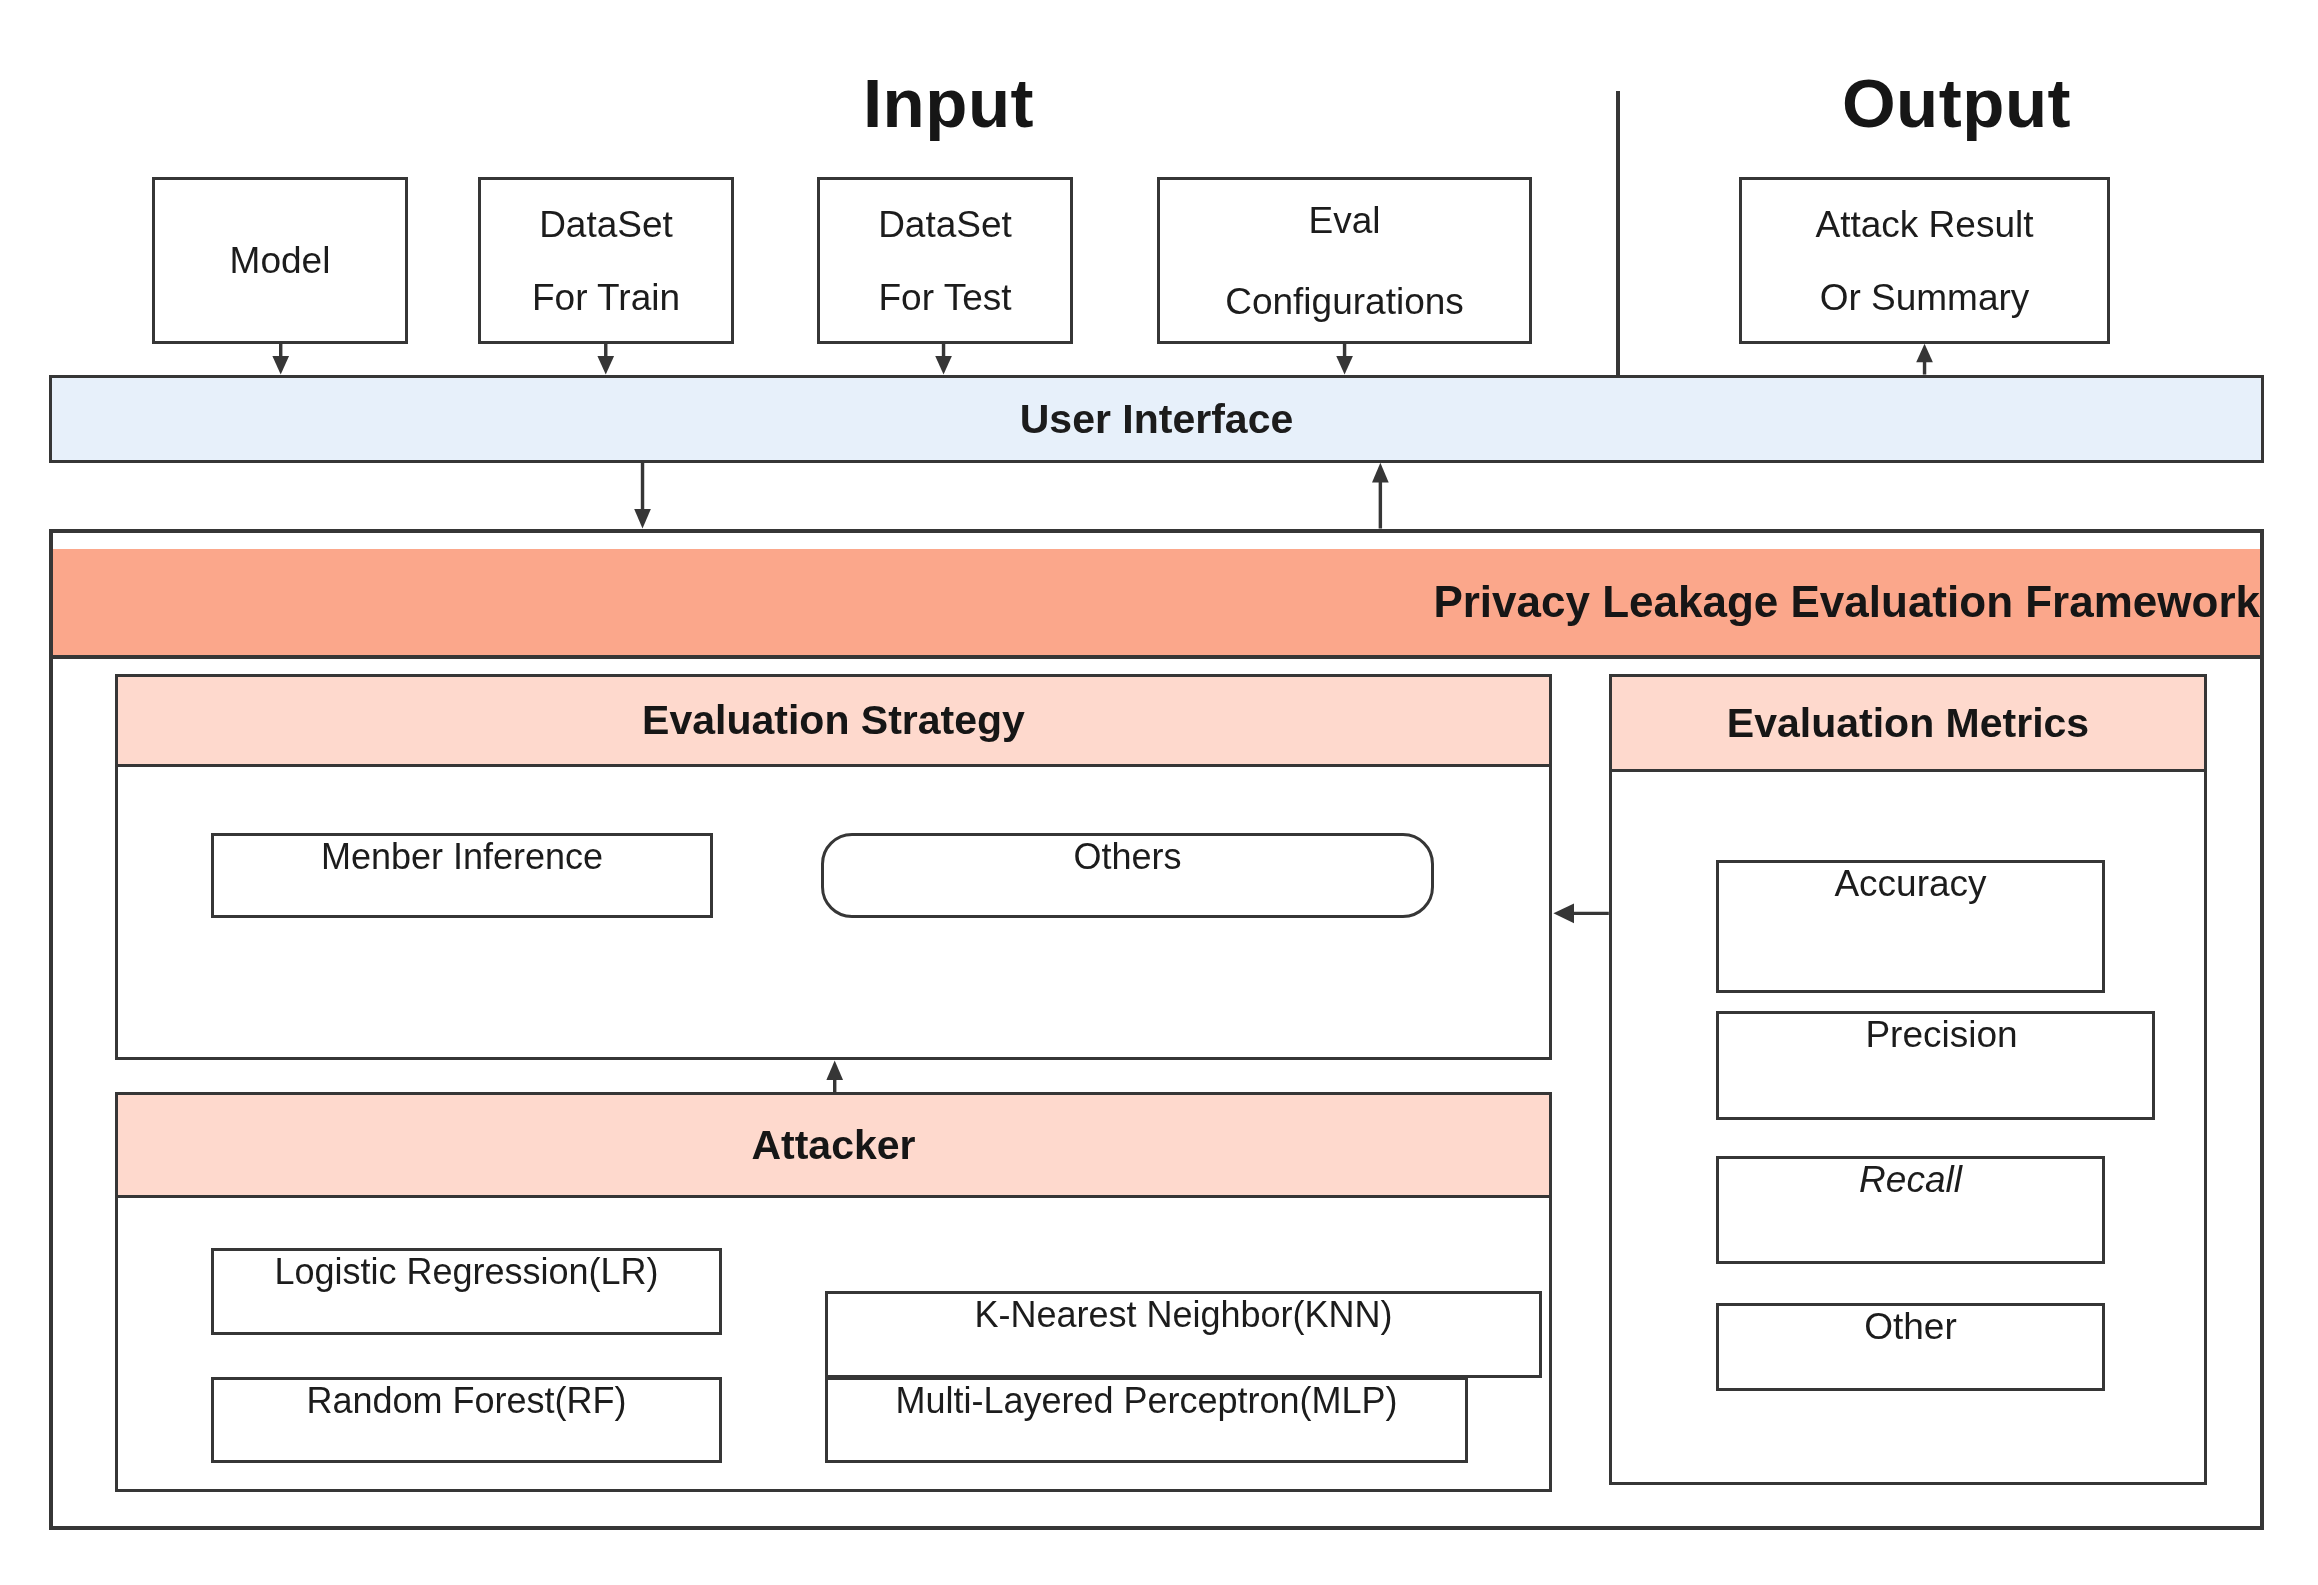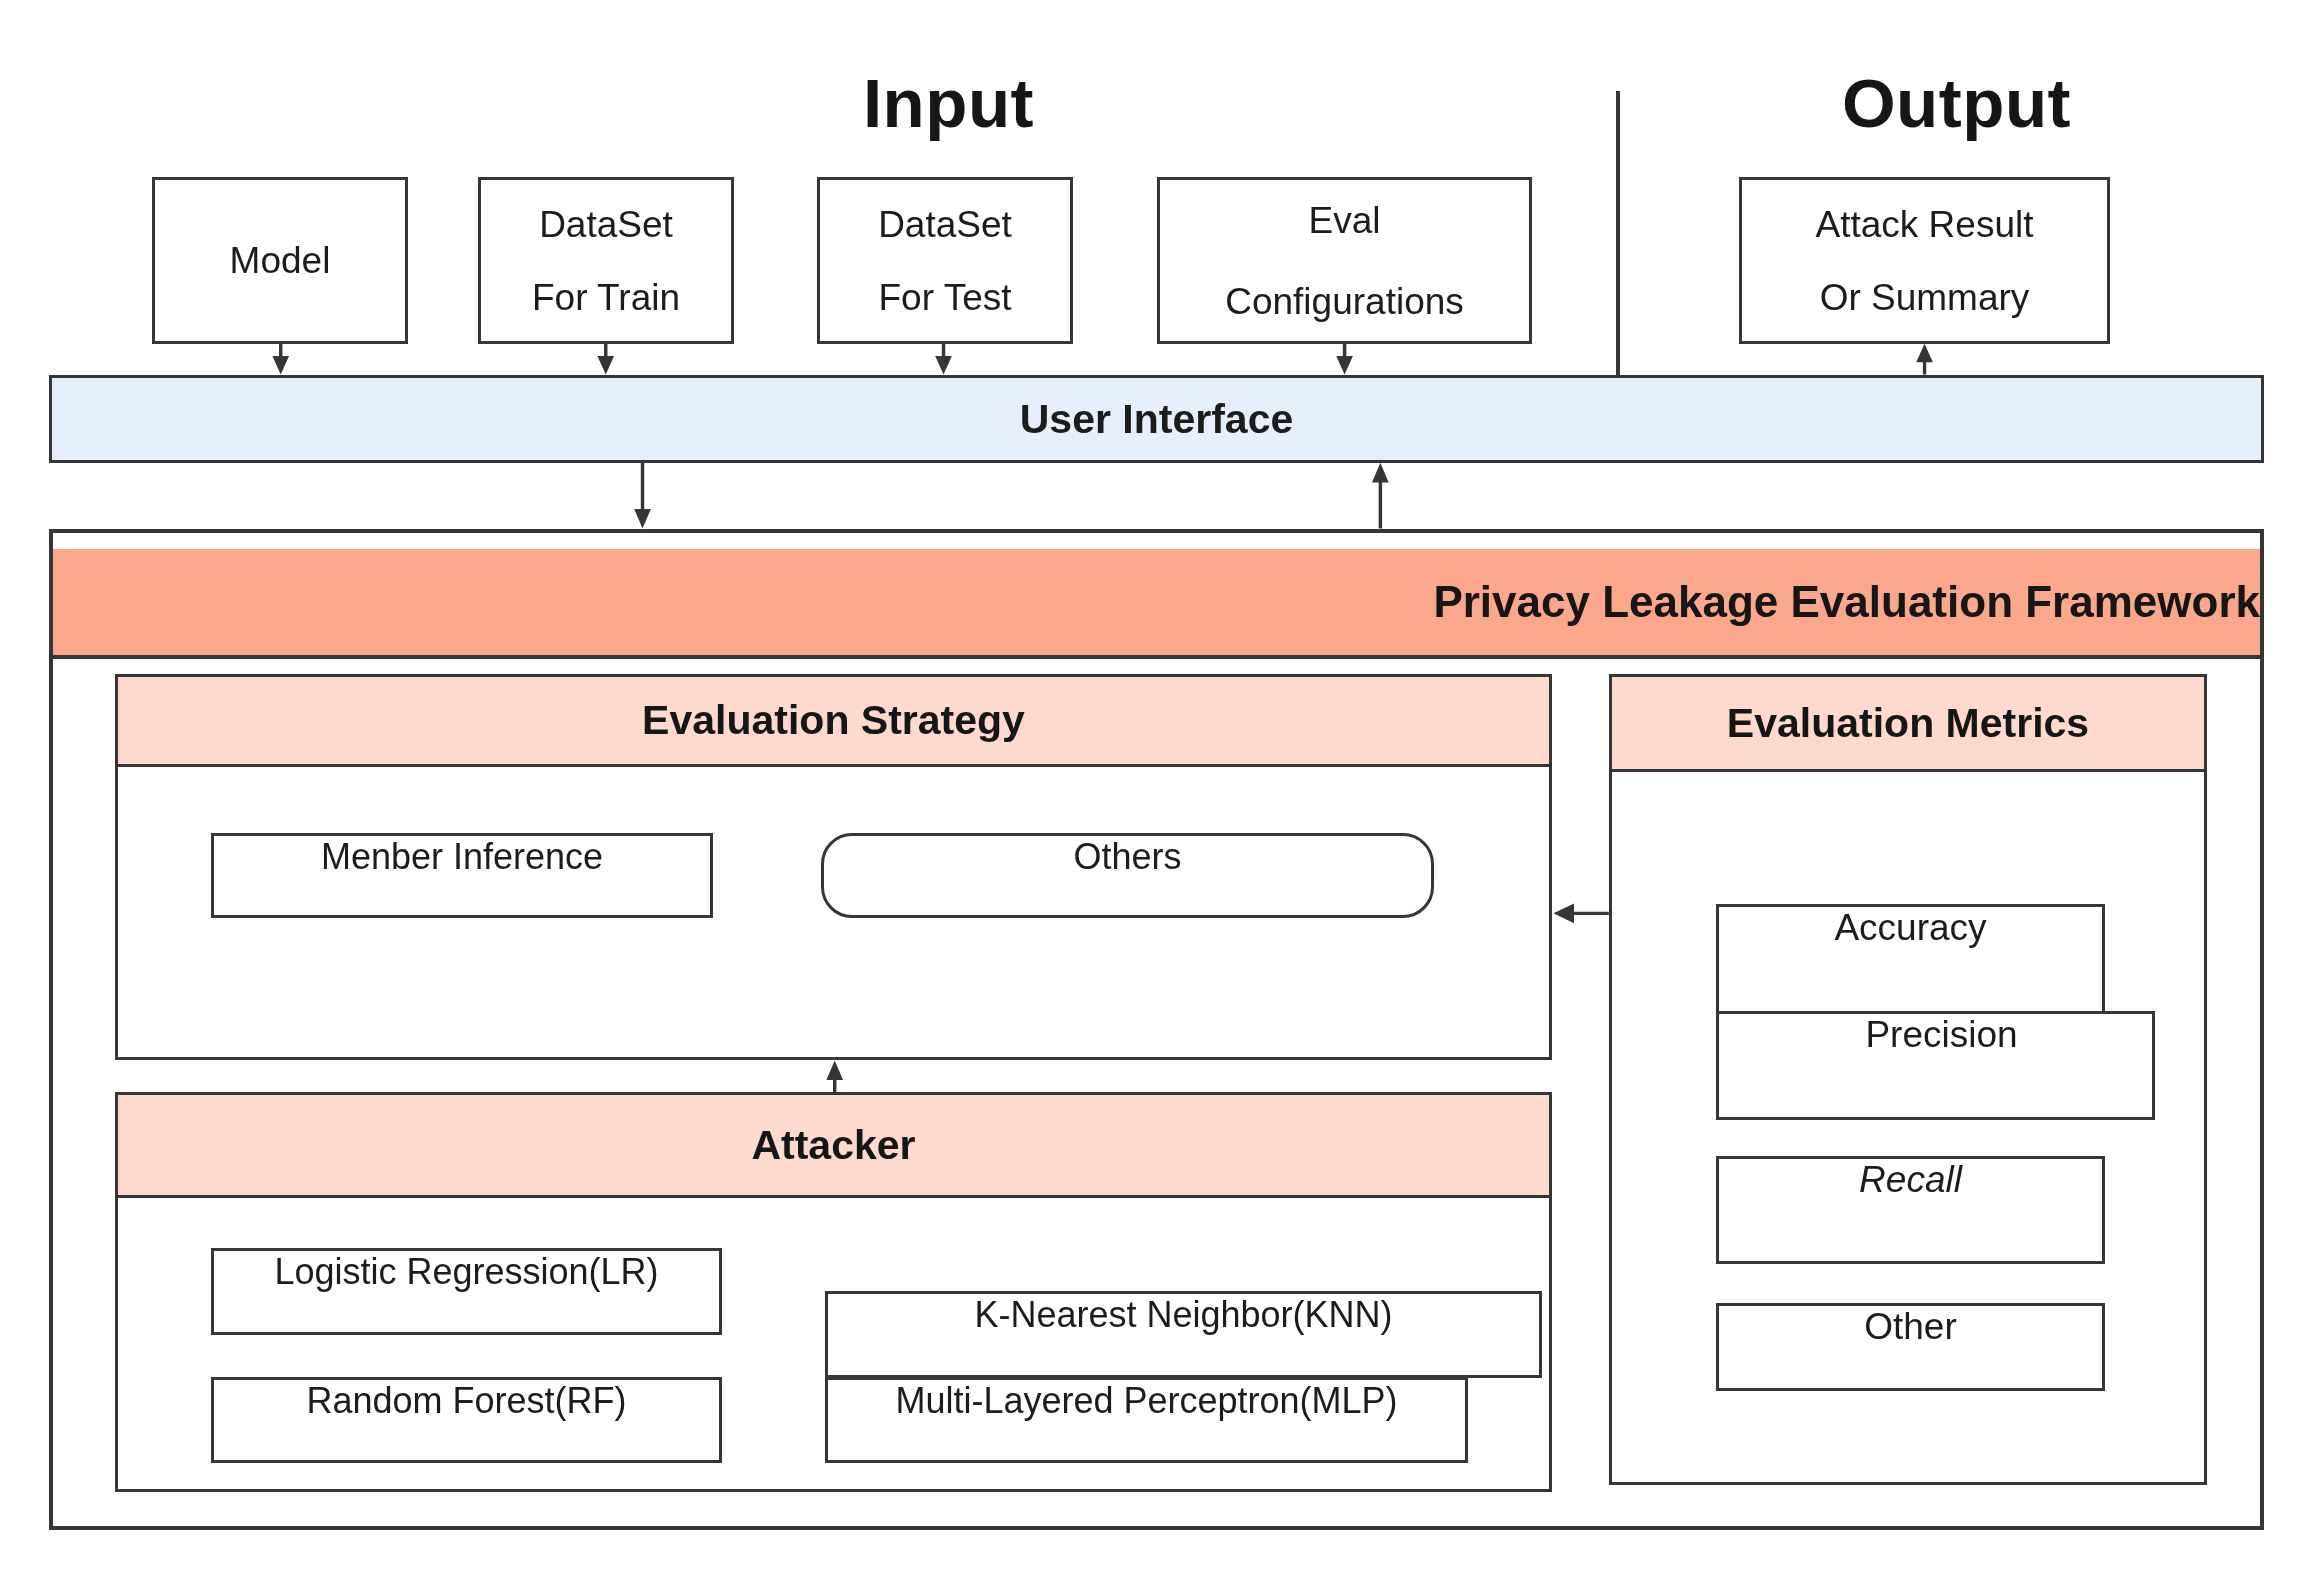--- a/index.html
+++ b/index.html
@@ -140,21 +140,21 @@
     <div class="pill" style="left:710px;top:285px;width:643px;height:86px;">
       <span>Multi-Layered Perceptron(MLP)</span>
     </div>
   </div>
 
   <div class="group" style="left:1609px;top:674px;width:598px;height:810px;">
     <div class="sec-header" style="top:0;height:98px;">
       <span>Evaluation Metrics</span>
     </div>
     <div class="sec-body" style="top:98px;height:713px;"></div>
-    <div class="pill" style="left:107px;top:186px;width:389px;height:133px;font-size:37px;margin-top:44px;">
+    <div class="pill" style="left:107px;top:186px;width:389px;height:133px;font-size:37px;">
       <span>Accuracy</span>
     </div>
     <div class="pill" style="left:107px;top:337px;width:439px;height:109px;font-size:37px;padding-left:12px;">
       <span>Precision</span>
     </div>
     <div class="pill" style="left:107px;top:482px;width:389px;height:108px;font-size:37px;font-style:italic;">
       <span>Recall</span>
     </div>
     <div class="pill" style="left:107px;top:629px;width:389px;height:88px;font-size:37px;">
       <span>Other</span>

